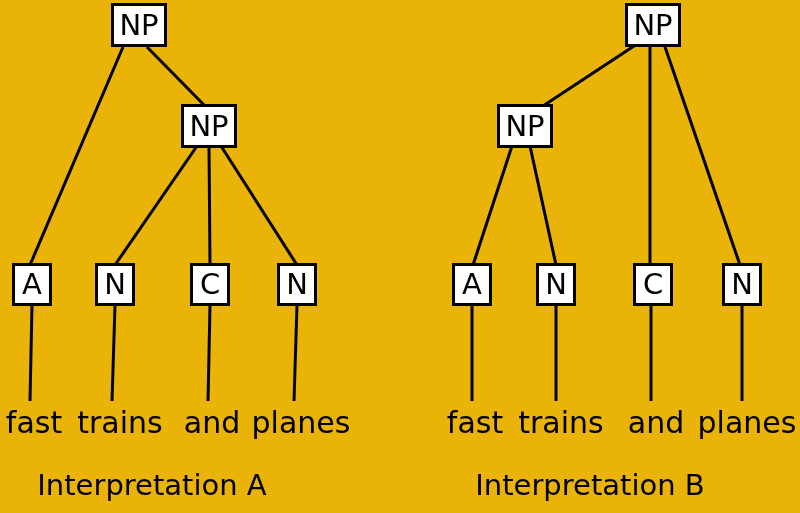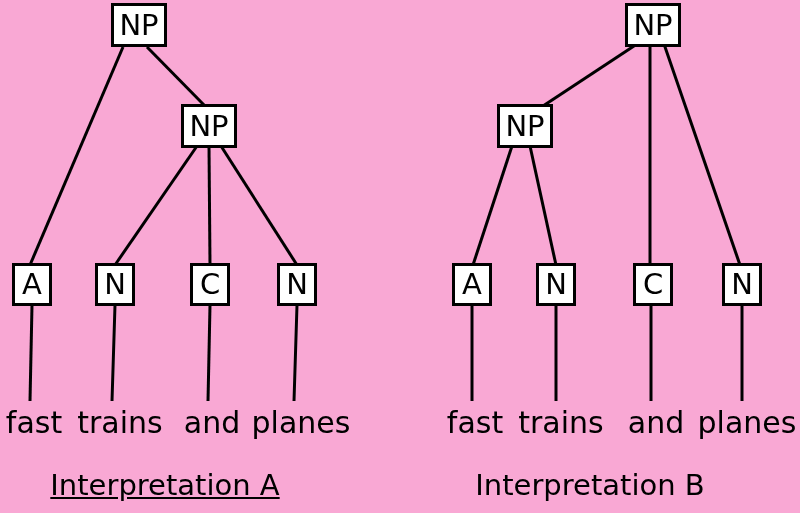--- a/index.html
+++ b/index.html
@@ -5,21 +5,21 @@
   html, body {
     margin: 0;
     padding: 0;
     background: #ffffff;
     font-family: "DejaVu Sans", "Liberation Sans", sans-serif;
   }
   .canvas {
     position: relative;
     width: 800px;
     height: 513px;
-    background: #f9a8d4;
+    background: #eab308;
     overflow: hidden;
   }
   .edges {
     position: absolute;
     left: 0;
     top: 0;
     width: 800px;
     height: 513px;
     z-index: 1;
   }
@@ -106,21 +106,21 @@
     </div>
   <div class="node small" style="left:277px; top:263px;">
       <span>N</span>
     </div>
 
   <span class="word" style="left:34px;  top:408px;">fast</span>
   <span class="word" style="left:120px; top:408px;">trains</span>
   <span class="word" style="left:212px; top:408px;">and</span>
   <span class="word" style="left:301px; top:408px;">planes</span>
 
-  <span class="caption" style="left:165px; top:471px;text-decoration:underline;">Interpretation A</span>
+  <span class="caption" style="left:152px; top:471px;">Interpretation A</span>
 
   <div class="node np" style="left:625px; top:3px;">
       <span>NP</span>
     </div>
   <div class="node np" style="left:497px; top:104px;">
       <span>NP</span>
     </div>
   <div class="node small" style="left:452px; top:263px;">
       <span>A</span>
     </div>

